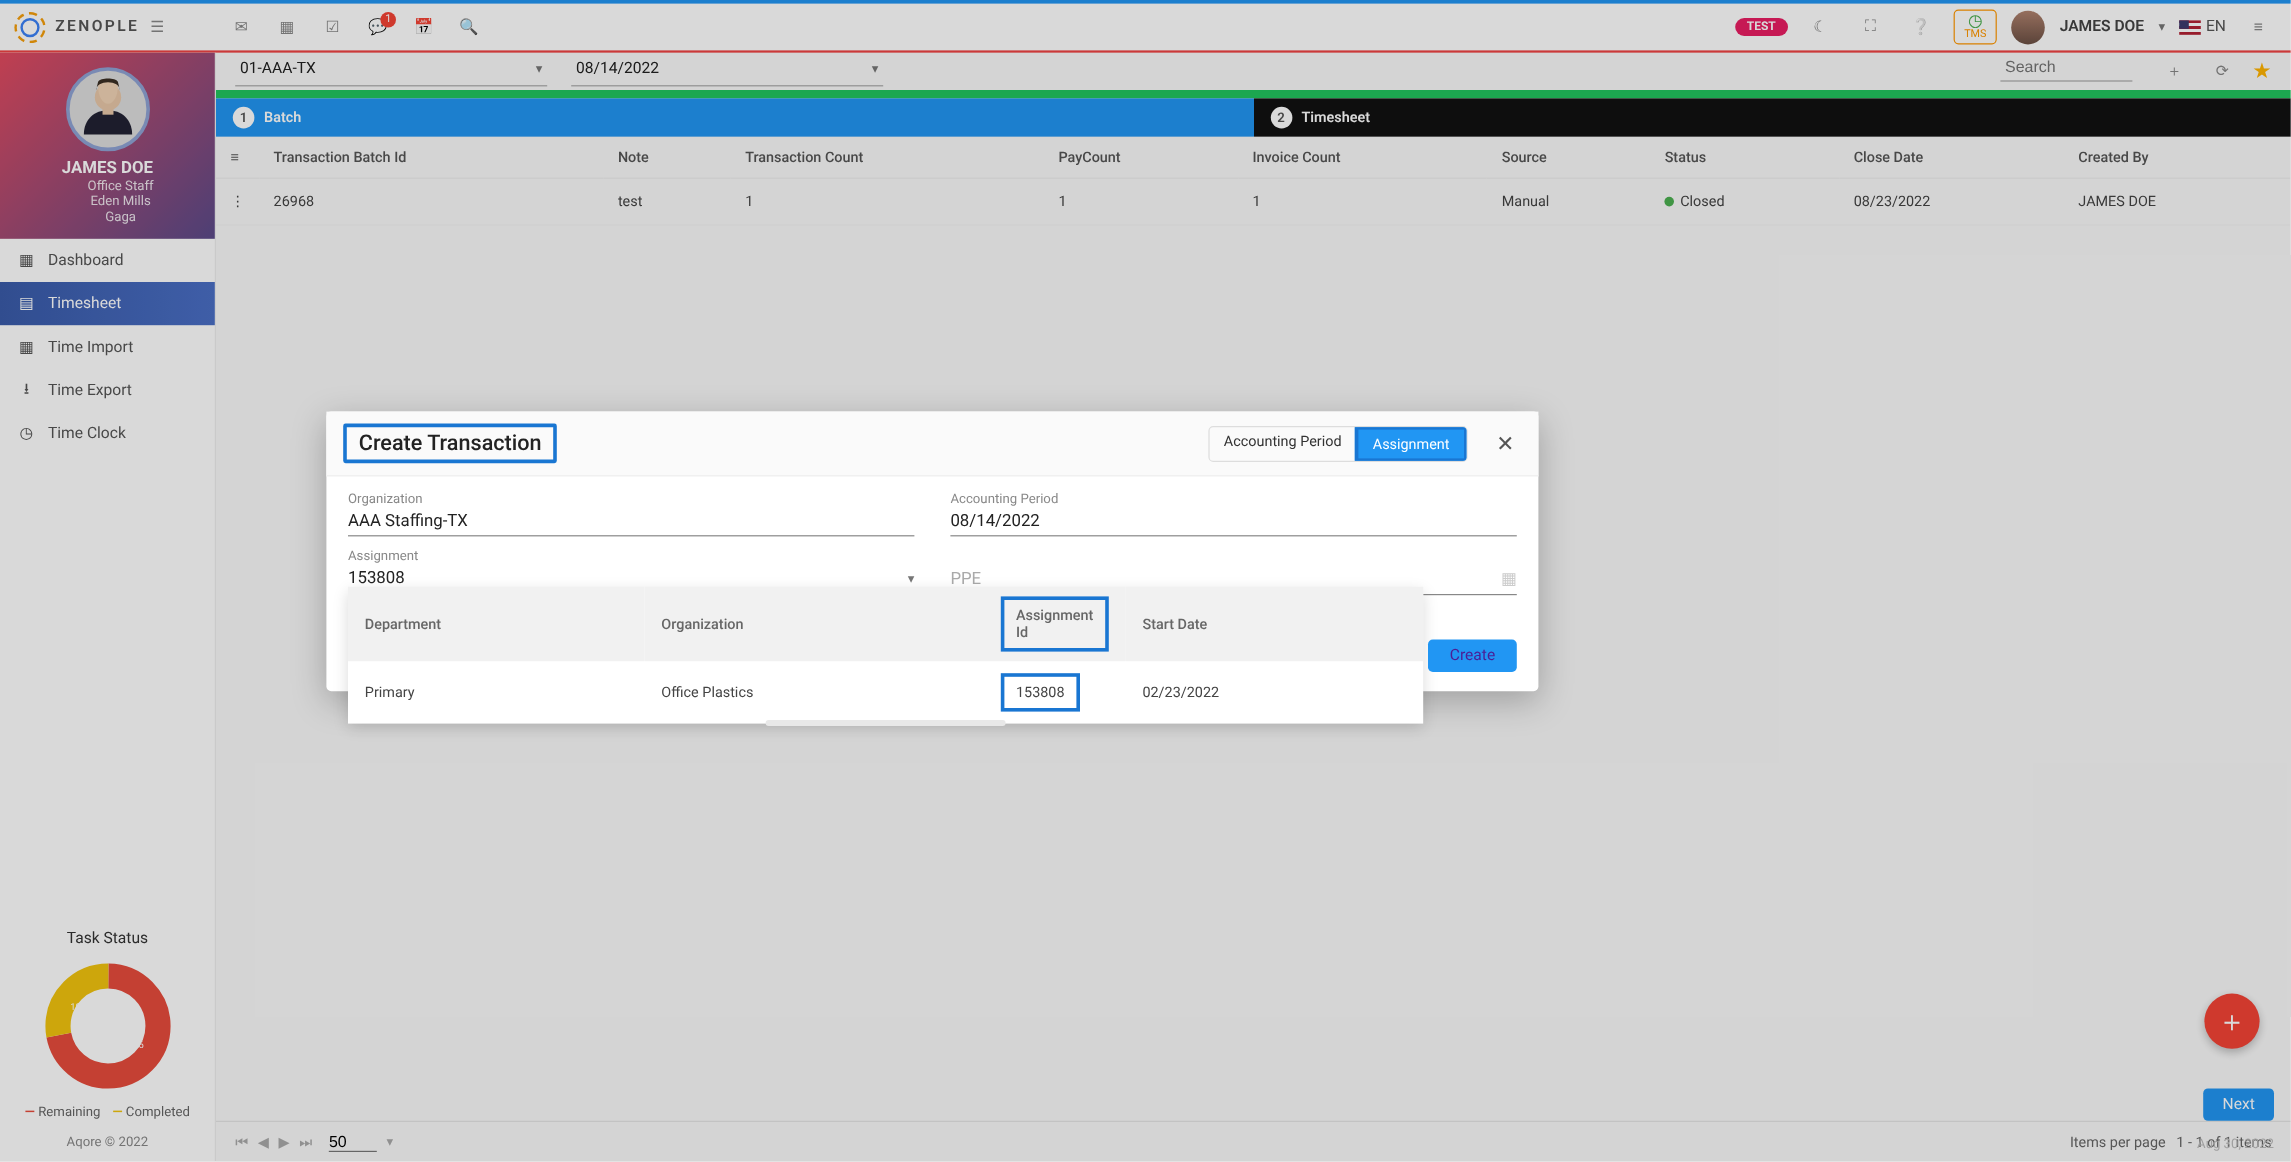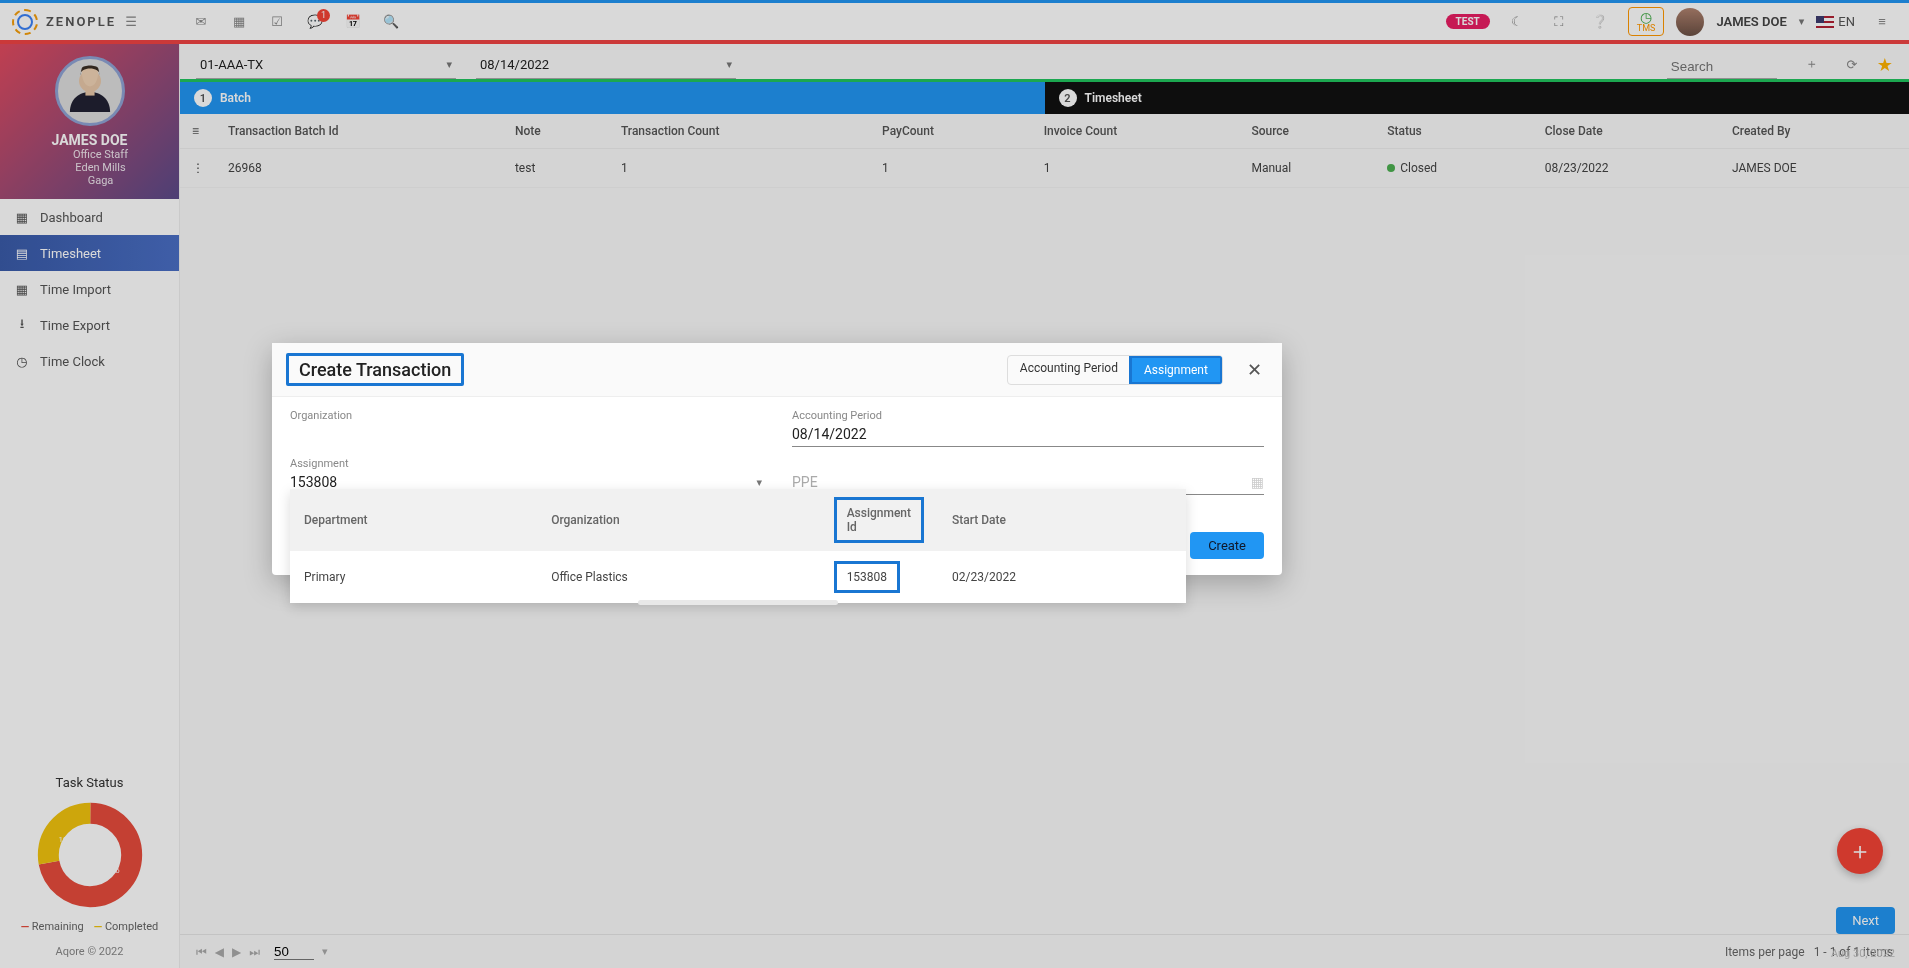--- a/index.html
+++ b/index.html
@@ -1,19 +1,19 @@
 <!DOCTYPE html>
 <html><head>
 <meta charset="utf-8">
 <style>
 * { box-sizing: border-box; margin: 0; padding: 0; }
 body { font-family: -apple-system, BlinkMacSystemFont, "Segoe UI", Roboto, sans-serif; font-size: 13px; color: #333; background: #f5f5f5; width: 1909px; height: 968px; overflow: hidden; position: relative; }
 
 
-.header { height: 44px; background: #fff; border-top: 3px solid #2196F3; display: flex; align-items: center; padding: 0 12px; border-bottom: 4px solid #ef4444; }
+.header { height: 44px; background: #fff; border-top: 3px solid #2196F3; display: flex; align-items: center; padding: 0 12px; border-bottom: 2px solid #ef4444; }
 .brand { display: flex; align-items: center; gap: 8px; font-weight: 600; letter-spacing: 2px; color: #555; }
 .brand-logo { width: 26px; height: 26px; border-radius: 50%; border: 2px dashed #f59e0b; display: flex; align-items: center; justify-content: center; }
 .brand-logo::before { content:""; width: 12px; height: 12px; border-radius: 50%; border: 2px solid #3b82f6; }
 .icon-btn { width: 30px; height: 30px; display: flex; align-items: center; justify-content: center; color: #888; cursor: pointer; position: relative; }
 .header-icons-left { display: flex; align-items: center; gap: 8px; margin-left: 40px; }
 .header-right { margin-left: auto; display: flex; align-items: center; gap: 12px; }
 .test-badge { background: #e91e63; color: #fff; font-size: 10px; font-weight: 700; padding: 2px 10px; border-radius: 10px; }
 .tms-box { border: 1px solid #ff9800; border-radius: 4px; padding: 2px 8px; text-align: center; color: #ff9800; font-size: 9px; line-height: 1; }
 .tms-box .clock { color: #4caf50; font-size: 14px; display: block; }
 .avatar { width: 28px; height: 28px; border-radius: 50%; background: linear-gradient(#b0826e,#6b5044); }
@@ -37,21 +37,21 @@
 .task-title { font-size:13px; color:#333; margin-bottom: 10px; }
 .donut { width: 110px; height: 110px; margin: 0 auto 10px; }
 .legend { font-size: 11px; color:#666; display:flex; gap:10px; justify-content:center; }
 .legend span::before { content:"— "; font-weight:bold; }
 .legend .rem::before { color:#e74c3c; }
 .legend .comp::before { color:#f1c40f; }
 .copy { font-size:11px; color:#888; margin-top:12px; }
 
 
 .main { position:absolute; top:44px; left:180px; right:0; bottom:0; display:flex; flex-direction:column; }
-.filter-bar { height: 38px; display:flex; align-items:flex-end; padding: 0 16px; gap: 20px; border-bottom:3px solid #22c55e; background:#fafafa; }
+.filter-bar { height: 38px; display:flex; align-items:flex-start; padding: 0 16px; gap: 20px; border-bottom:7px solid #22c55e; background:#fafafa; }
 .filter-select { flex: 0 0 260px; border:none; border-bottom:1px solid #aaa; padding: 6px 4px; background:transparent; font-size:13px; display:flex; justify-content:space-between; align-items:center; color:#222; }
 .filter-search { margin-left:auto; border:none; border-bottom:1px solid #aaa; padding: 4px; width: 110px; background:transparent; color:#701a75; }
 .filter-extra { display:flex; align-items:center; gap:10px; color:#888; }
 .star { color:#ffb300; font-size:18px; }
 
 .tabs { display:flex; height: 32px; }
 .tab { flex:1; display:flex; align-items:center; gap:8px; padding: 0 14px; font-size:12px; font-weight:600; }
 .tab.batch { background:#2196F3; color:#fff; }
 .tab.ts { background:#111; color:#fff; }
 .tab-num { width:18px; height:18px; border-radius:50%; background:#fff; color:#555; display:flex; align-items:center; justify-content:center; font-size:11px; }
@@ -87,21 +87,21 @@
 .field-row { display:flex; gap: 30px; margin-bottom: 10px; }
 .field { flex:1; }
 .field label { font-size:11px; color:#888; display:block; }
 .field .val { border:none; border-bottom:1px solid #888; padding: 4px 0; width:100%; font-size:14px; color:#222; display:flex; justify-content:space-between; align-items:center; }
 .field .val.placeholder { color:#aaa; }
 .dropdown-panel { position:absolute; left:18px; top:92px; right:96px; background:#fff; box-shadow:0 4px 12px rgba(0,0,0,.15); }
 .dropdown-panel table { width:100%; border-collapse:collapse; font-size:12px; }
 .dropdown-panel th { text-align:left; padding:8px 14px; background:#f1f1f1; font-weight:500; color:#666; }
 .dropdown-panel td { padding:10px 14px; color:#444; }
 .cell-hl { border:3px solid #1976D2; padding: 6px 10px !important; }
-.create-btn { position:absolute; right:18px; bottom:16px; background:#2196F3; color:#0f172a; padding:6px 18px; border-radius:4px; font-size:13px; cursor:pointer; }
+.create-btn { position:absolute; right:18px; bottom:16px; background:#2196F3; color:#4c1d95; padding:6px 18px; border-radius:4px; font-size:13px; cursor:pointer; }
 .hscroll { height:5px; background:#e8e8e8; margin: 0 auto; width:200px; border-radius:3px; position:absolute; bottom:-2px; left:50%; transform:translateX(-50%); }
 
 svg { display:block; }
 .chev { font-size:11px; color:#777; }
 </style>
 </head>
 <body>
 
 <div class="header">
   <div class="brand">
@@ -282,20 +282,21 @@
     <div class="dlg-tabs">
       <div class="dlg-tab">Accounting Period</div>
       <div class="dlg-tab active hl">Assignment</div>
     </div>
     <div class="dlg-close">✕</div>
   </div>
   <div class="dlg-body">
     <div class="field-row">
       <div class="field">
         <label>Organization</label>
+        <div class="val">AAA Staffing-TX</div>
       </div>
       <div class="field">
         <label>Accounting Period</label>
         <div class="val">08/14/2022</div>
       </div>
     </div>
     <div class="field-row">
       <div class="field">
         <label>Assignment</label>
         <div class="val">

